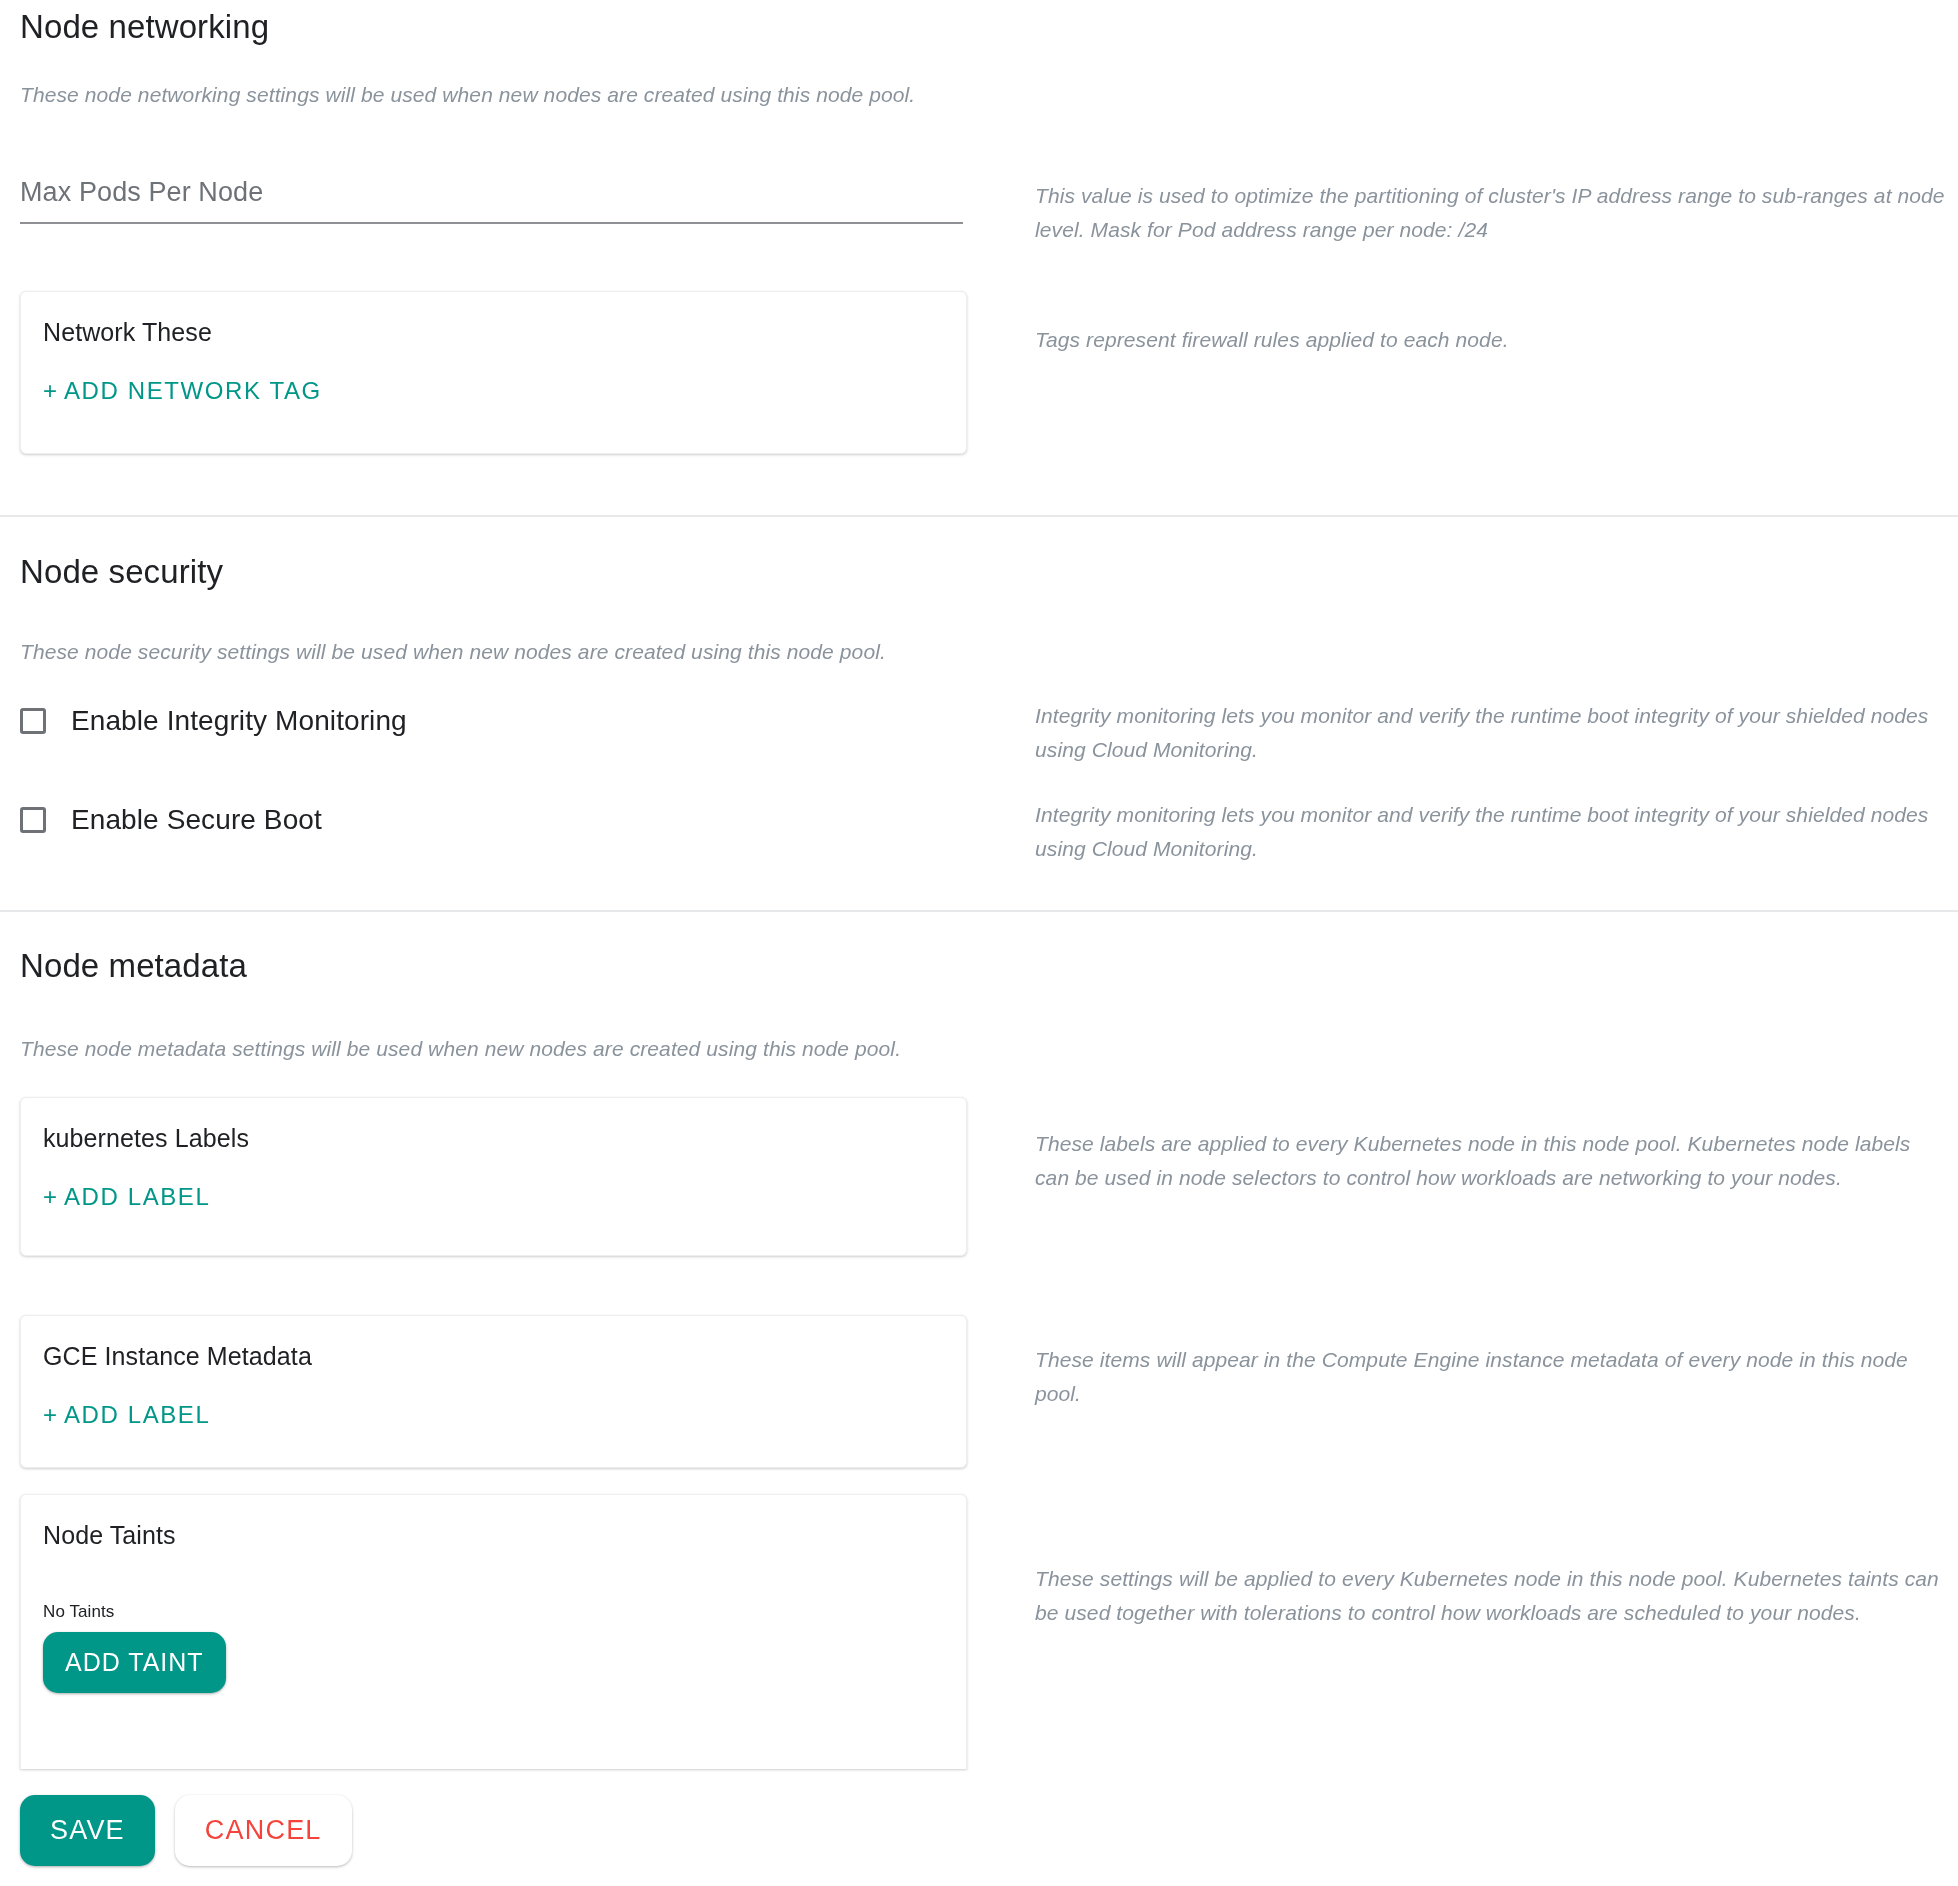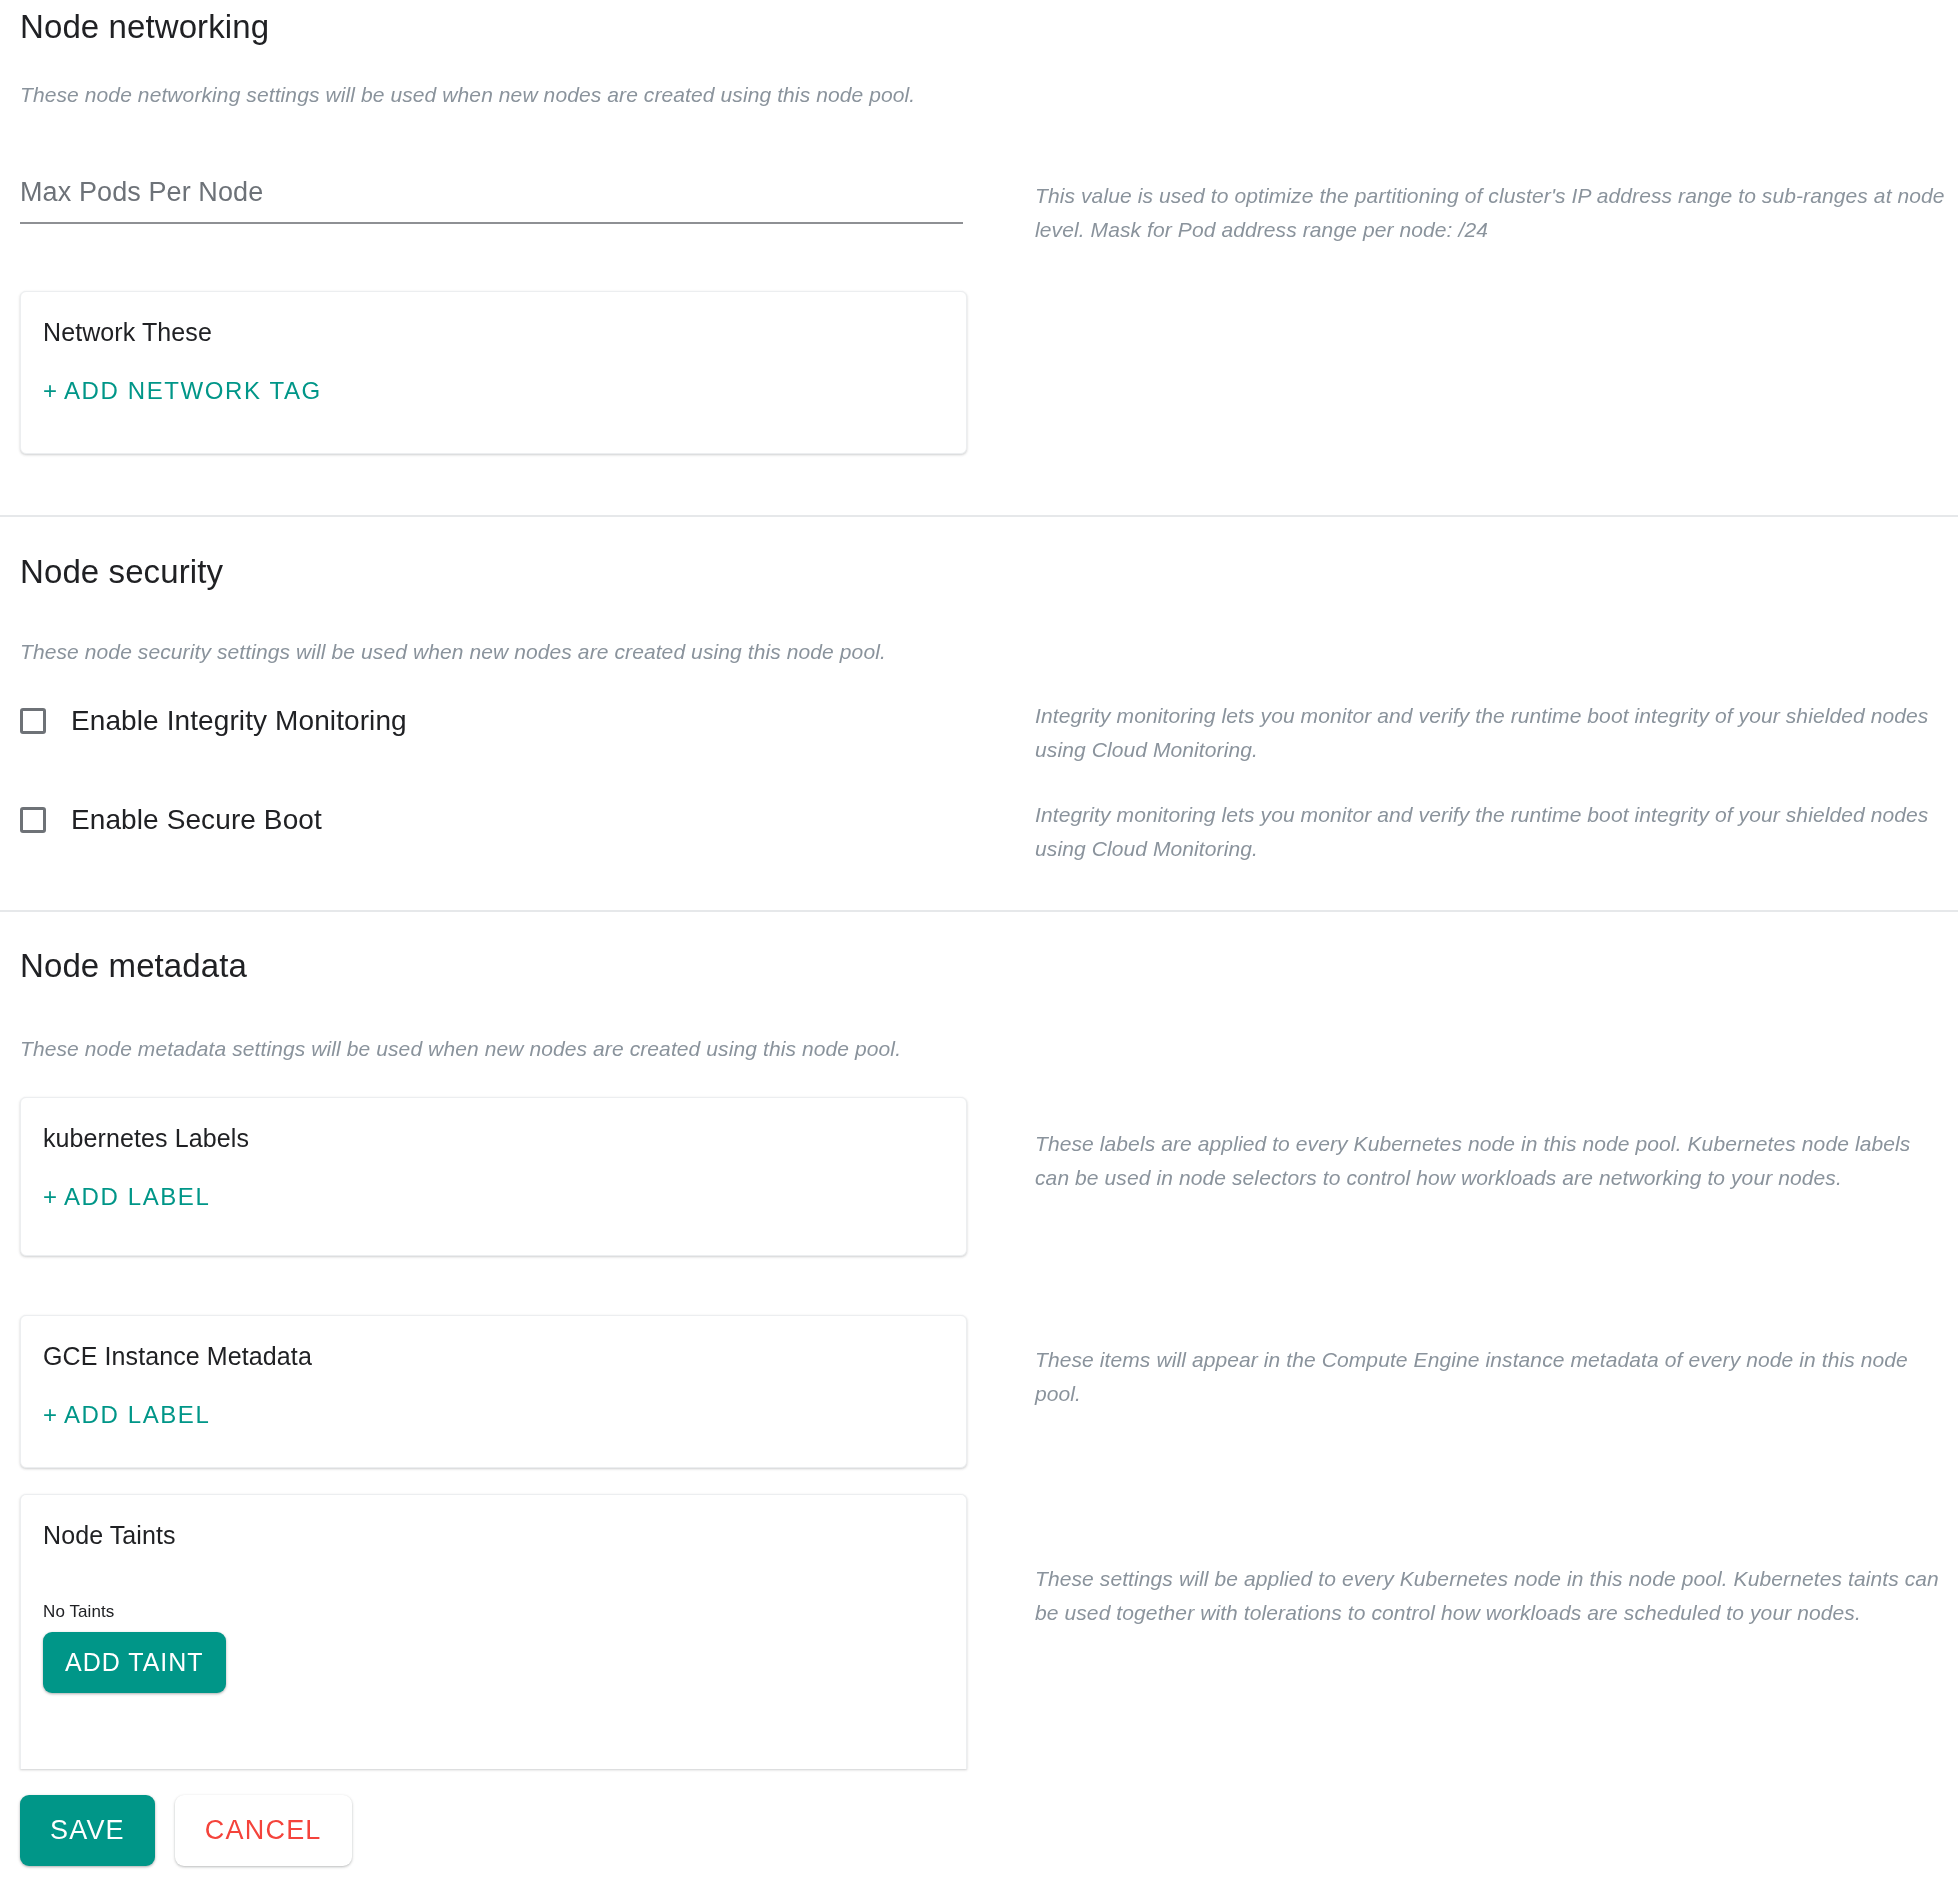--- a/index.html
+++ b/index.html
@@ -137,21 +137,21 @@
   }
   .cblabel {
     font-size: 28px;
     color: #202124;
     letter-spacing: 0.1px;
   }
 
   
   .btn {
     border: none;
-    border-radius: 9px;
+    border-radius: 15px;
     font-family: "Liberation Sans", sans-serif;
     cursor: pointer;
     letter-spacing: 1px;
   }
   .btn-filled {
     background: #009688;
     color: #ffffff;
     font-size: 25px;
     padding: 16px 22px;
     box-shadow: 0 1px 3px rgba(60,64,67,0.30), 0 1px 2px rgba(60,64,67,0.15);
@@ -211,20 +211,23 @@
   <div class="abs row" style="left:0; top:291px;">
     <div class="left">
       <div class="card" style="height:163px;">
         <div class="card-title">Network These</div>
         <div class="add-link">
           <span class="plus">+</span>
           <span>ADD  NETWORK TAG</span>
         </div>
       </div>
     </div>
+    <div class="right" style="padding-top:32px;">
+      <p class="helper">Tags represent firewall rules applied to each node.</p>
+    </div>
   </div>
 
   <div class="abs divider" style="left:0; top:515px;"></div>
 
   <div class="abs" style="left:0; top:553px;">
     <h2 class="section-title">Node security</h2>
   </div>
 
   <div class="abs" style="left:0; top:640px;">
     <p class="section-sub">These node security settings will be used when new nodes are created using this node pool.</p>

